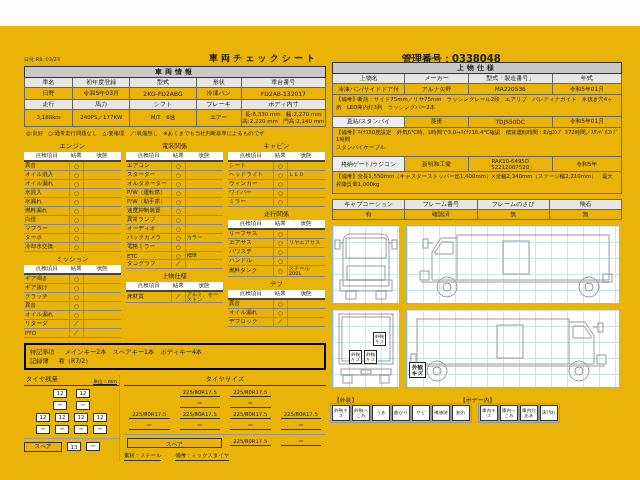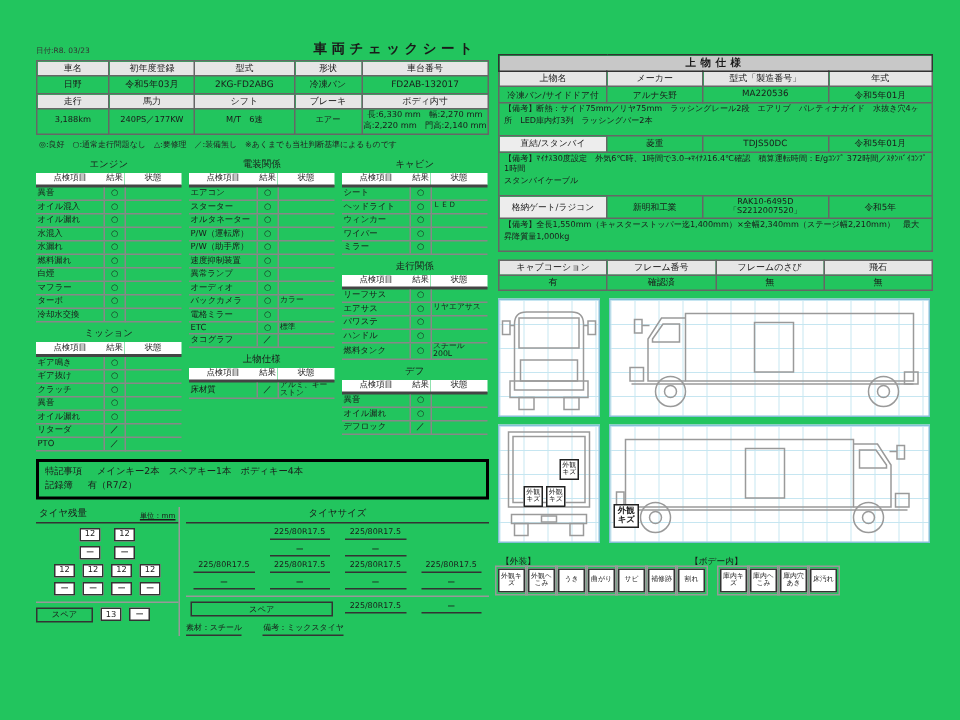--- a/index.html
+++ b/index.html
@@ -1,18 +1,18 @@
 <!DOCTYPE html>
 <html><head>
 <meta charset="utf-8">
 <style>
   * { box-sizing: border-box; margin: 0; padding: 0; }
   html,body { width:640px; height:480px; overflow:hidden; background:#fdfdfd;
     font-family:"DejaVu Sans", sans-serif; color:#1a1a1a; }
-  .page { position:absolute; inset:0; background:#22c55e; }
+  .page { position:absolute; inset:0; background:#eab308;margin-top:26px; }
 
   
   .topbar { position:absolute; left:24px; top:26px; width:596px; height:14px; }
   .issue-date { position:absolute; left:0; top:4px; font-size:5px; color:#333; }
   .sheet-title { position:absolute; left:185px; top:0; font-size:9px; font-weight:bold; letter-spacing:3px; }
   .mgmt-no { position:absolute; left:378px; top:0; font-size:10px; font-weight:bold; }
 
   
   table { border-collapse:collapse; width:100%; table-layout:fixed; }
   th, td { border:1px solid #666; font-weight:normal; text-align:center; vertical-align:middle; overflow:hidden; }
@@ -98,33 +98,37 @@
   .lg-gap { width:6px; }
 </style>
 </head>
 <body>
 
 <div class="page">
 
   <div class="topbar">
     <span class="issue-date">日付:R8. 03/23</span>
     <span class="sheet-title">車両チェックシート</span>
+    <span class="mgmt-no">管理番号：0338048</span>
   </div>
 
   <div class="left-col">
 
     <table class="vinfo">
       <colgroup>
           <col style="width:16%">
           <col style="width:19%">
           <col style="width:22%">
           <col style="width:15%">
           <col style="width:28%">
         </colgroup>
       <tbody>
+          <tr>
+            <td class="tbar" colspan="5">車両情報</td>
+          </tr>
       <tr>
             <th class="hcell">車名</th>
             <th class="hcell">初年度登録</th>
             <th class="hcell">型式</th>
             <th class="hcell">形状</th>
             <th class="hcell">車台番号</th>
           </tr>
       <tr>
             <td class="vcell">日野</td>
             <td class="vcell">令和5年03月</td>

